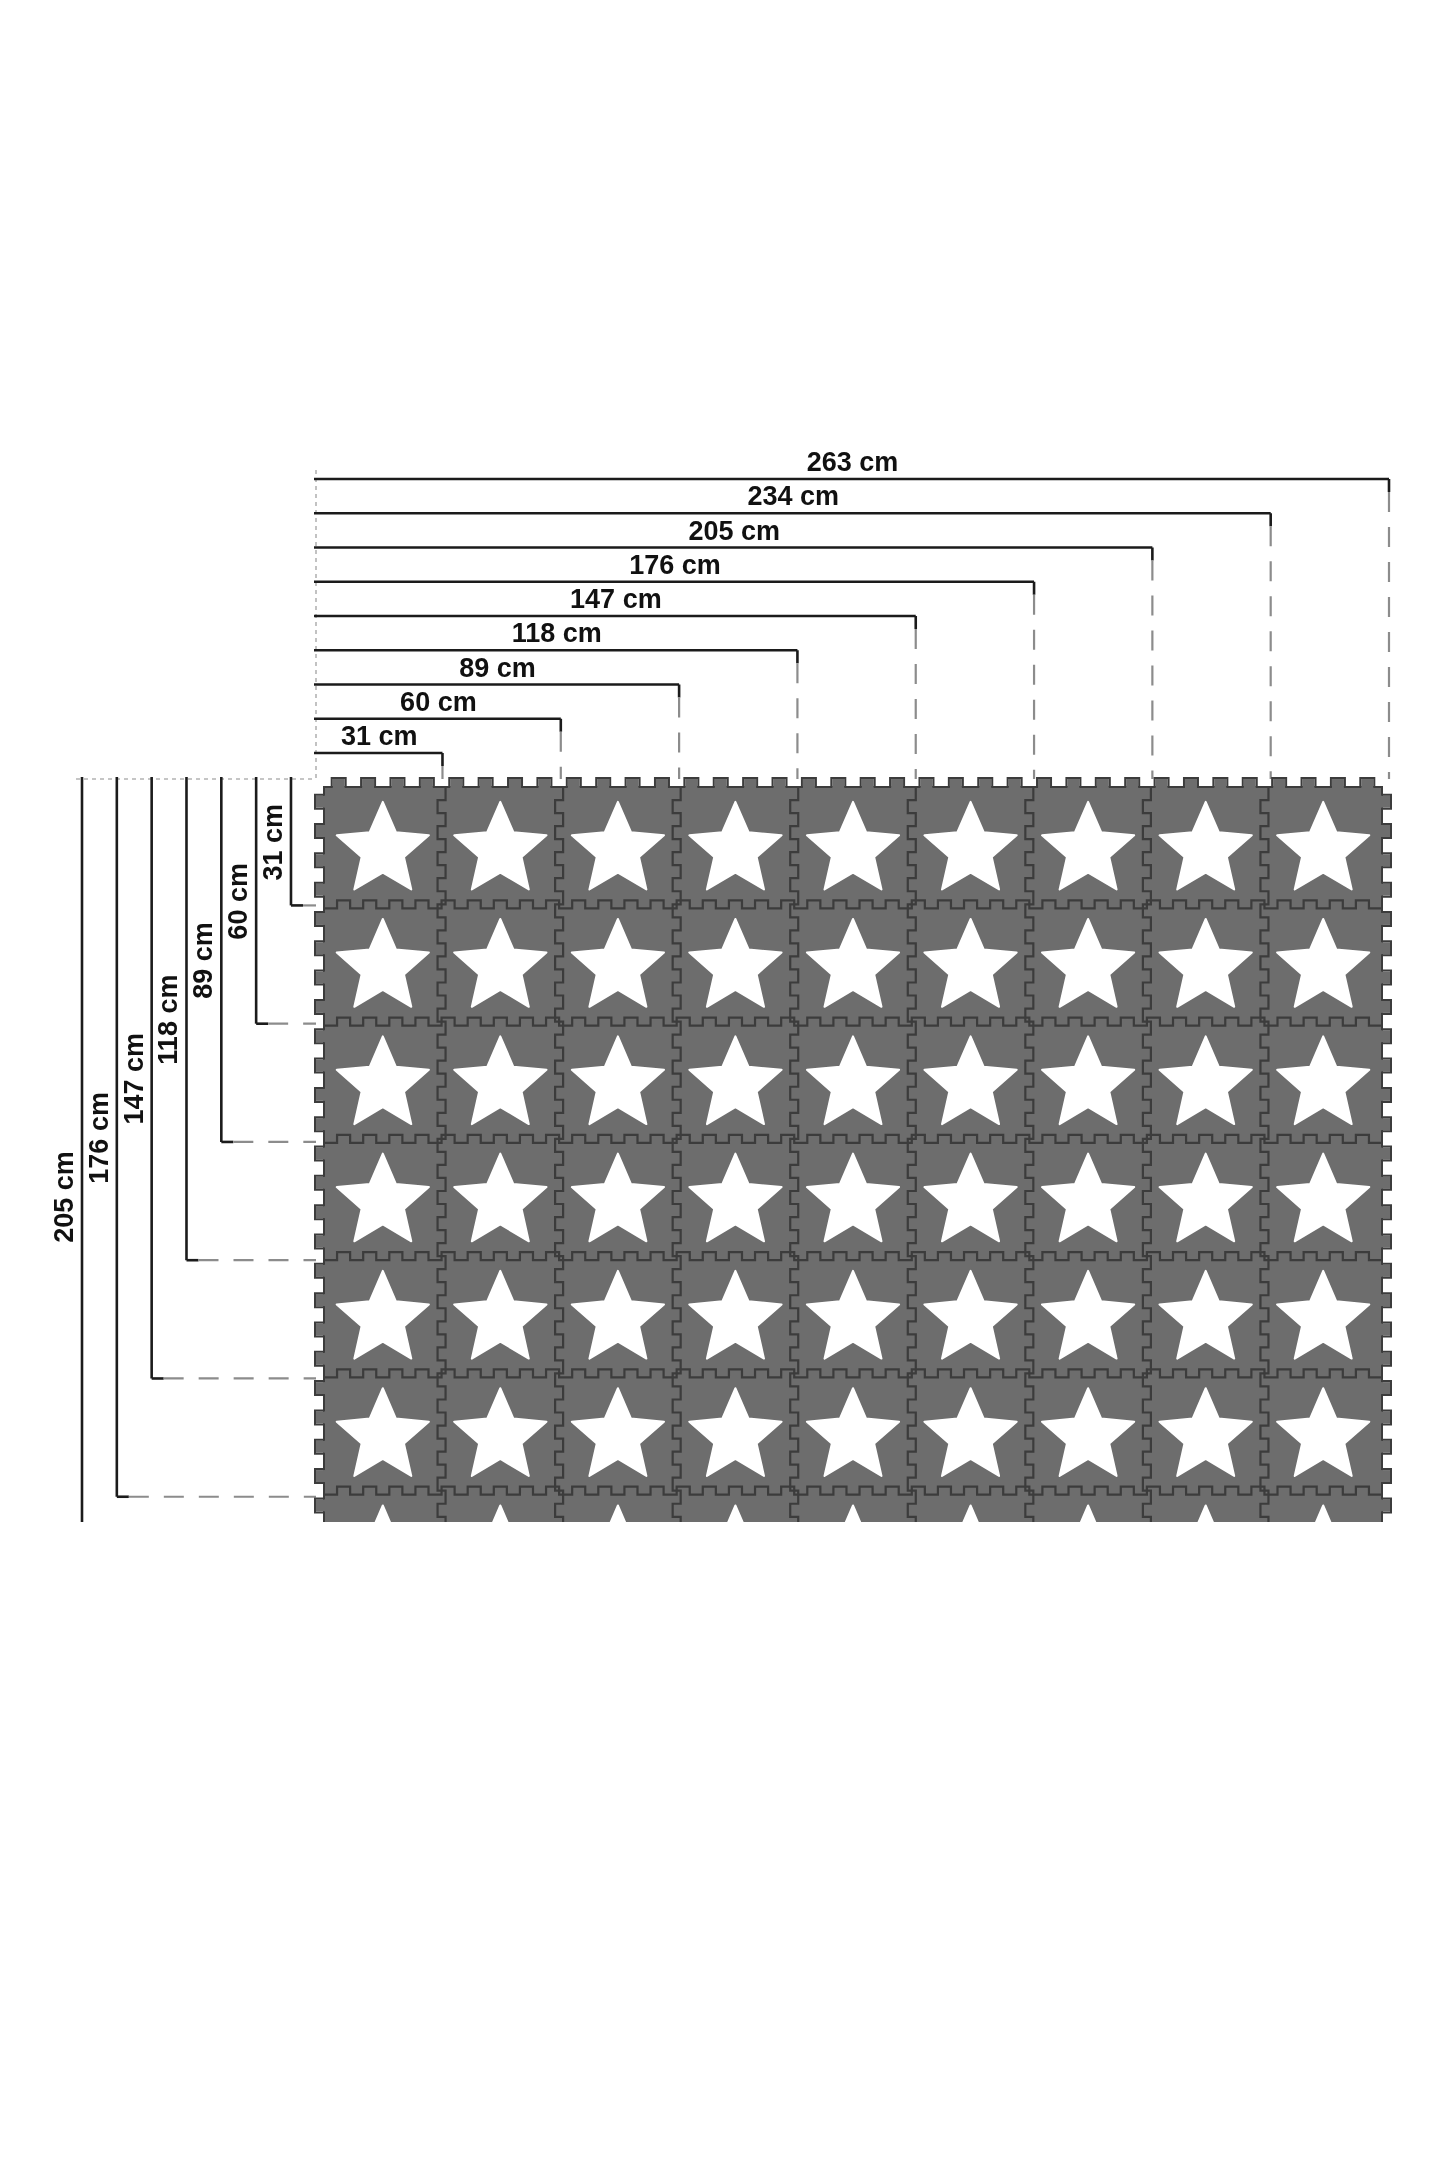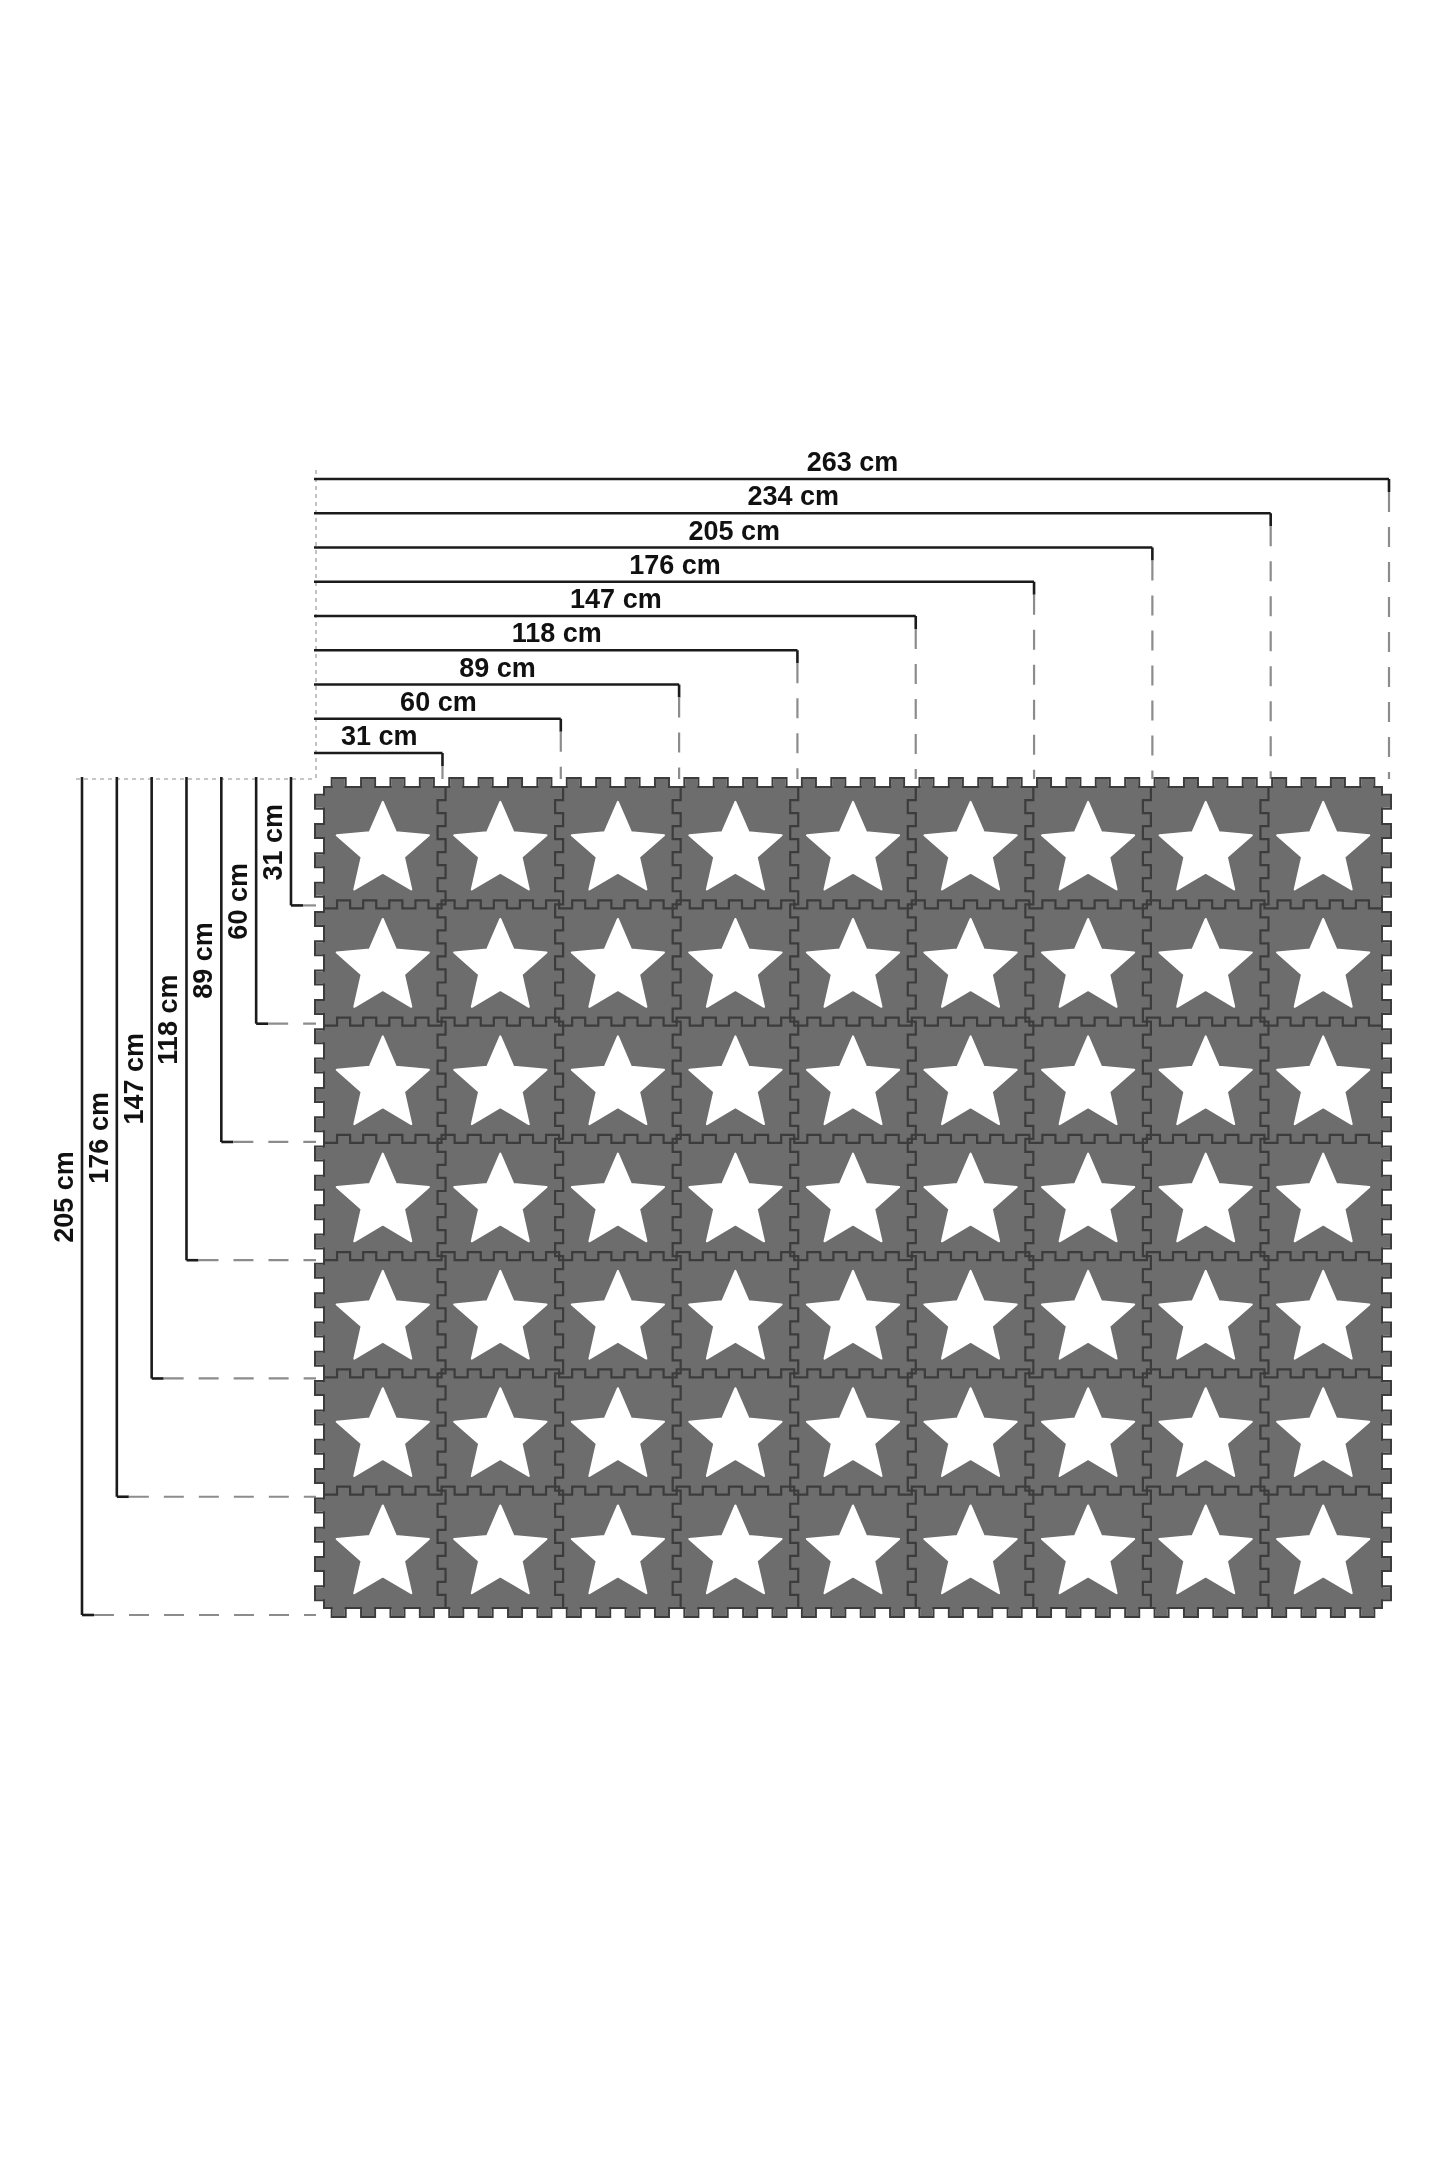--- a/index.html
+++ b/index.html
@@ -1,16 +1,16 @@
 <!DOCTYPE html>
 <html><head>
 <meta charset="utf-8">
 <style>
   html,body{margin:0;padding:0;background:#ffffff;}
-  #canvas{position:relative;width:1440px;height:2160px;background:#ffffff;overflow:hidden;
+  #canvas{position:relative;width:1440px;height:1522px;background:#ffffff;overflow:hidden;
           font-family:"Liberation Sans", sans-serif;}
   svg text{font-family:"Liberation Sans", sans-serif;font-weight:700;}
 </style>
 </head>
 <body>
 
 <div id="canvas">
   <svg id="diagram-svg" width="1440" height="2160" viewBox="0 0 1440 2160">
     <g id="g-top-dims">
         <line x1="316" y1="470" x2="316" y2="779" stroke="#b3b3b3" stroke-width="1.6" stroke-dasharray="4 4"></line>

